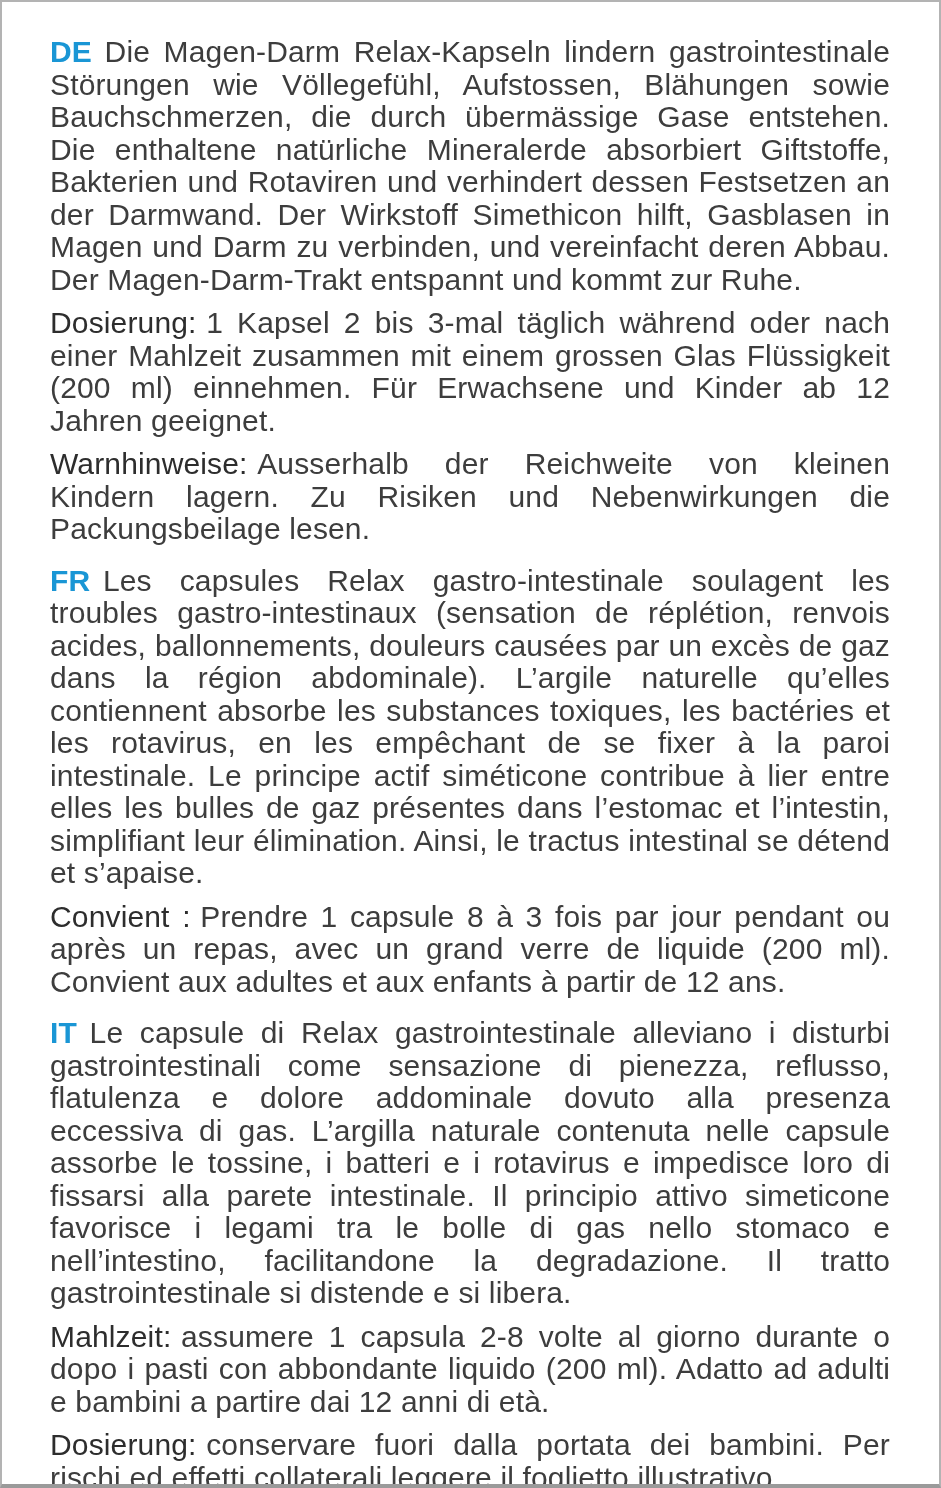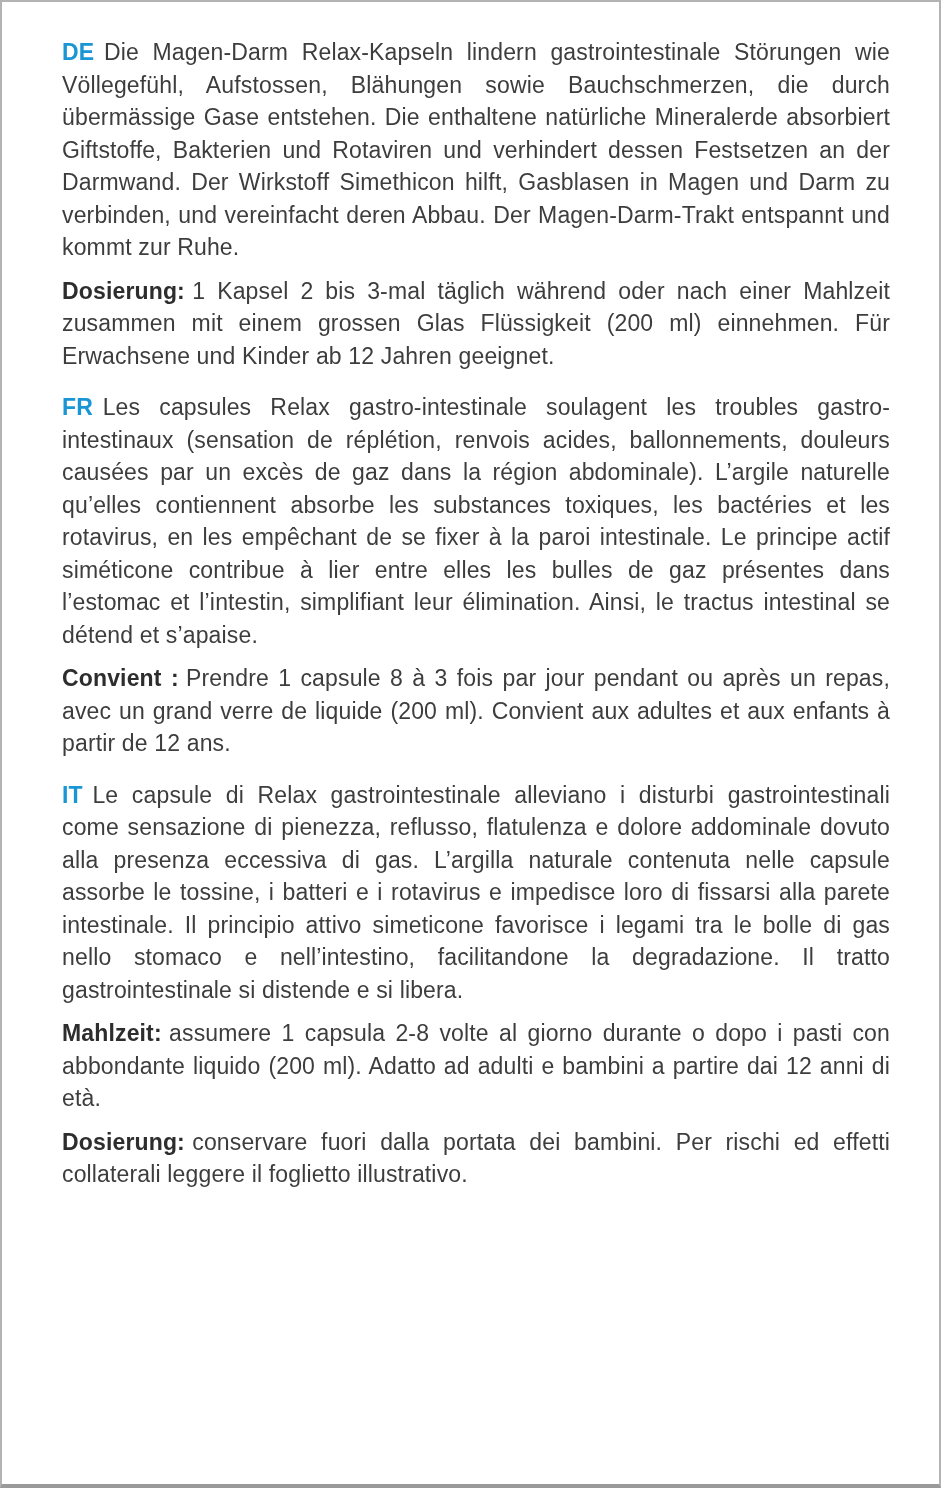--- a/index.html
+++ b/index.html
@@ -15,54 +15,55 @@
     background: #ffffff;
     border-top: 2px solid #b3b3b3;
     border-left: 2px solid #b3b3b3;
     border-right: 2px solid #b3b3b3;
     border-bottom: 4px solid #9a9a9a;
     padding: 34px 49px 0 48px;
     overflow: hidden;
     font-family: "Liberation Sans", sans-serif;
   }
   .para {
-    margin: 0 0 11px 12px;
+    margin: 0 0 11px 0;
     text-align: justify;
-    font-size: 23px;
+    font-size: 30px;
     line-height: 32.5px;
     font-weight: 400;
     color: #3d3d3d;
     letter-spacing: 0.15px;
   }
   .section-gap {
     margin-top: 19px;
   }
   .lang-tag {
     color: #1a96d5;
     font-weight: 700;
     margin-right: 0.42em;
   }
   .para-label {
     color: #2d2d2d;
-    font-weight: 700;
+    font-weight: 400;
     margin-right: 0.32em;
   }
   .body-text {
     color: #3d3d3d;
   }
 </style>
 </head>
 <body>
 
 <div class="page">
 
   <p class="para"><span class="lang-tag">DE</span><span class="body-text">Die Magen-Darm Relax-Kapseln lindern gastrointestinale Störungen wie Völlegefühl, Aufstossen, Blähungen sowie Bauchschmerzen, die durch übermässige Gase entstehen. Die enthaltene natürliche Mineralerde absorbiert Giftstoffe, Bakterien und Rotaviren und verhindert dessen Festsetzen an der Darmwand. Der Wirkstoff Simethicon hilft, Gasblasen in Magen und Darm zu verbinden, und vereinfacht deren Abbau. Der Magen-Darm-Trakt entspannt und kommt zur Ruhe.</span></p>
 
   <p class="para"><strong class="para-label">Dosierung:</strong><span class="body-text">1 Kapsel 2 bis 3-mal täglich während oder nach einer Mahlzeit zusammen mit einem grossen Glas Flüssigkeit (200 ml) einnehmen. Für Erwachsene und Kinder ab 12 Jahren geeignet.</span></p>
 
+  <p class="para"><strong class="para-label">Warnhinweise:</strong><span class="body-text">Ausserhalb der Reichweite von kleinen Kindern lagern. Zu Risiken und Nebenwirkungen die Packungsbeilage lesen.</span></p>
 
   <p class="para section-gap"><span class="lang-tag">FR</span><span class="body-text">Les capsules Relax gastro-intestinale soulagent les troubles gastro-intestinaux (sensation de réplétion, renvois acides, ballonnements, douleurs causées par un excès de gaz dans la région abdominale). L’argile naturelle qu’elles contiennent absorbe les substances toxiques, les bactéries et les rotavirus, en les empêchant de se fixer à la paroi intestinale. Le principe actif siméticone contribue à lier entre elles les bulles de gaz présentes dans l’estomac et l’intestin, simplifiant leur élimination. Ainsi, le tractus intestinal se détend et s’apaise.</span></p>
 
   <p class="para"><strong class="para-label">Convient :</strong><span class="body-text">Prendre 1 capsule 8 à 3 fois par jour pendant ou après un repas, avec un grand verre de liquide (200 ml). Convient aux adultes et aux enfants à partir de 12 ans.</span></p>
 
 
   <p class="para section-gap"><span class="lang-tag">IT</span><span class="body-text">Le capsule di Relax gastrointestinale alleviano i disturbi gastrointestinali come sensazione di pienezza, reflusso, flatulenza e dolore addominale dovuto alla presenza eccessiva di gas. L’argilla naturale contenuta nelle capsule assorbe le tossine, i batteri e i rotavirus e impedisce loro di fissarsi alla parete intestinale. Il principio attivo simeticone favorisce i legami tra le bolle di gas nello stomaco e nell’intestino, facilitandone la degradazione. Il tratto gastrointestinale si distende e si libera.</span></p>
 
   <p class="para"><strong class="para-label">Mahlzeit:</strong><span class="body-text">assumere 1 capsula 2-8 volte al giorno durante o dopo i pasti con abbondante liquido (200 ml). Adatto ad adulti e bambini a partire dai 12 anni di età.</span></p>
 

